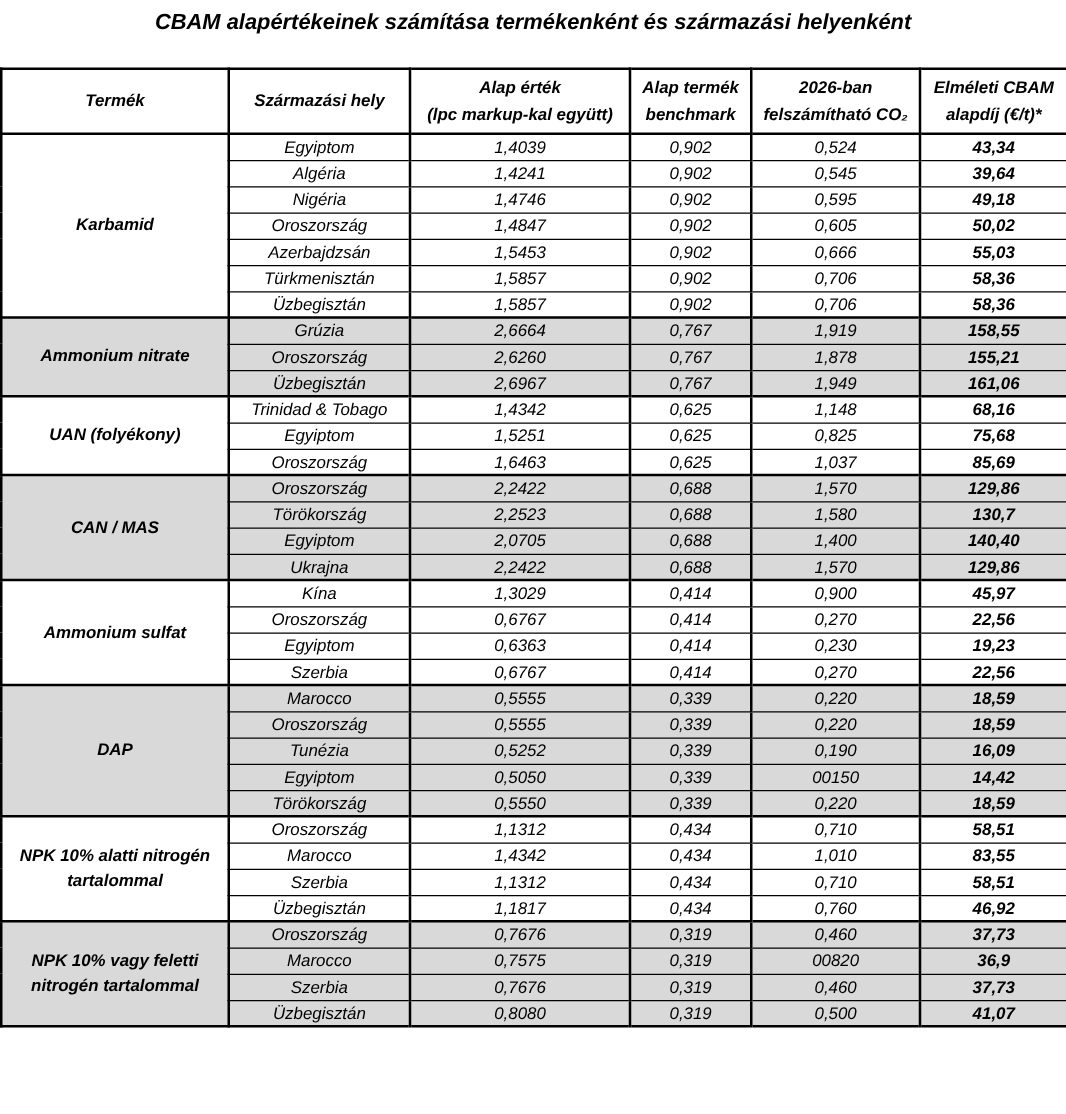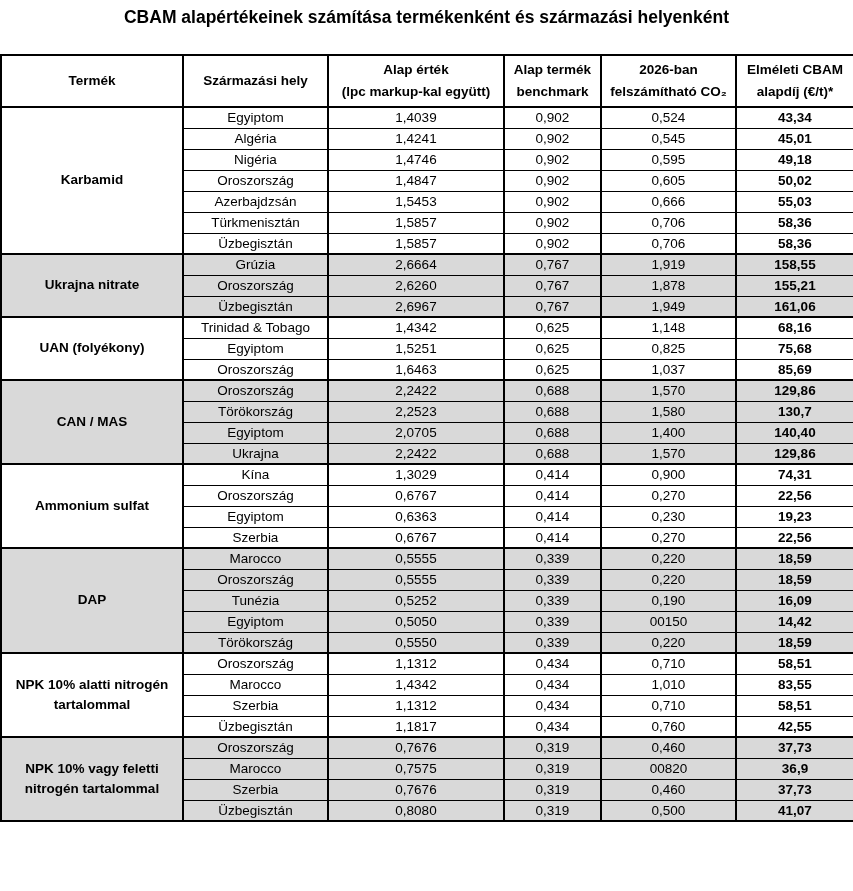--- a/index.html
+++ b/index.html
@@ -9,20 +9,21 @@
     background: #ffffff;
     width: 853px;
     color: #000000;
     font-family: "Liberation Sans", "DejaVu Sans", sans-serif;
   }
   .page {
     width: 853px;
     height: 891px;
     overflow: hidden;
     background: #ffffff;
+    font-style: italic;
   }
   .title {
     height: 54px;
     text-align: center;
     font-weight: bold;
     font-size: 17.5px;
     padding-top: 7px;
     letter-spacing: 0px;
   }
   table.cbam {
@@ -96,21 +97,21 @@
           <td class="value-cell">1,4039</td>
           <td class="value-cell">0,902</td>
           <td class="value-cell">0,524</td>
           <td class="fee-cell">43,34</td>
         </tr>
         <tr>
           <td class="origin-cell">Algéria</td>
           <td class="value-cell">1,4241</td>
           <td class="value-cell">0,902</td>
           <td class="value-cell">0,545</td>
-          <td class="fee-cell">45,01</td>
+          <td class="fee-cell">39,64</td>
         </tr>
         <tr>
           <td class="origin-cell">Nigéria</td>
           <td class="value-cell">1,4746</td>
           <td class="value-cell">0,902</td>
           <td class="value-cell">0,595</td>
           <td class="fee-cell">49,18</td>
         </tr>
         <tr>
           <td class="origin-cell">Oroszország</td>
@@ -134,21 +135,21 @@
           <td class="fee-cell">58,36</td>
         </tr>
         <tr>
           <td class="origin-cell">Üzbegisztán</td>
           <td class="value-cell">1,5857</td>
           <td class="value-cell">0,902</td>
           <td class="value-cell">0,706</td>
           <td class="fee-cell">58,36</td>
         </tr>
         <tr class="shaded group-start">
-          <td rowspan="3" class="product-cell">Ukrajna nitrate</td>
+          <td rowspan="3" class="product-cell">Ammonium nitrate</td>
           <td class="origin-cell">Grúzia</td>
           <td class="value-cell">2,6664</td>
           <td class="value-cell">0,767</td>
           <td class="value-cell">1,919</td>
           <td class="fee-cell">158,55</td>
         </tr>
         <tr class="shaded">
           <td class="origin-cell">Oroszország</td>
           <td class="value-cell">2,6260</td>
           <td class="value-cell">0,767</td>
@@ -212,21 +213,21 @@
           <td class="value-cell">0,688</td>
           <td class="value-cell">1,570</td>
           <td class="fee-cell">129,86</td>
         </tr>
         <tr class="group-start">
           <td rowspan="4" class="product-cell">Ammonium sulfat</td>
           <td class="origin-cell">Kína</td>
           <td class="value-cell">1,3029</td>
           <td class="value-cell">0,414</td>
           <td class="value-cell">0,900</td>
-          <td class="fee-cell">74,31</td>
+          <td class="fee-cell">45,97</td>
         </tr>
         <tr>
           <td class="origin-cell">Oroszország</td>
           <td class="value-cell">0,6767</td>
           <td class="value-cell">0,414</td>
           <td class="value-cell">0,270</td>
           <td class="fee-cell">22,56</td>
         </tr>
         <tr>
           <td class="origin-cell">Egyiptom</td>
@@ -298,21 +299,21 @@
           <td class="value-cell">1,1312</td>
           <td class="value-cell">0,434</td>
           <td class="value-cell">0,710</td>
           <td class="fee-cell">58,51</td>
         </tr>
         <tr>
           <td class="origin-cell">Üzbegisztán</td>
           <td class="value-cell">1,1817</td>
           <td class="value-cell">0,434</td>
           <td class="value-cell">0,760</td>
-          <td class="fee-cell">42,55</td>
+          <td class="fee-cell">46,92</td>
         </tr>
         <tr class="shaded group-start">
           <td rowspan="4" class="product-cell">NPK 10% vagy feletti nitrogén tartalommal</td>
           <td class="origin-cell">Oroszország</td>
           <td class="value-cell">0,7676</td>
           <td class="value-cell">0,319</td>
           <td class="value-cell">0,460</td>
           <td class="fee-cell">37,73</td>
         </tr>
         <tr class="shaded">

